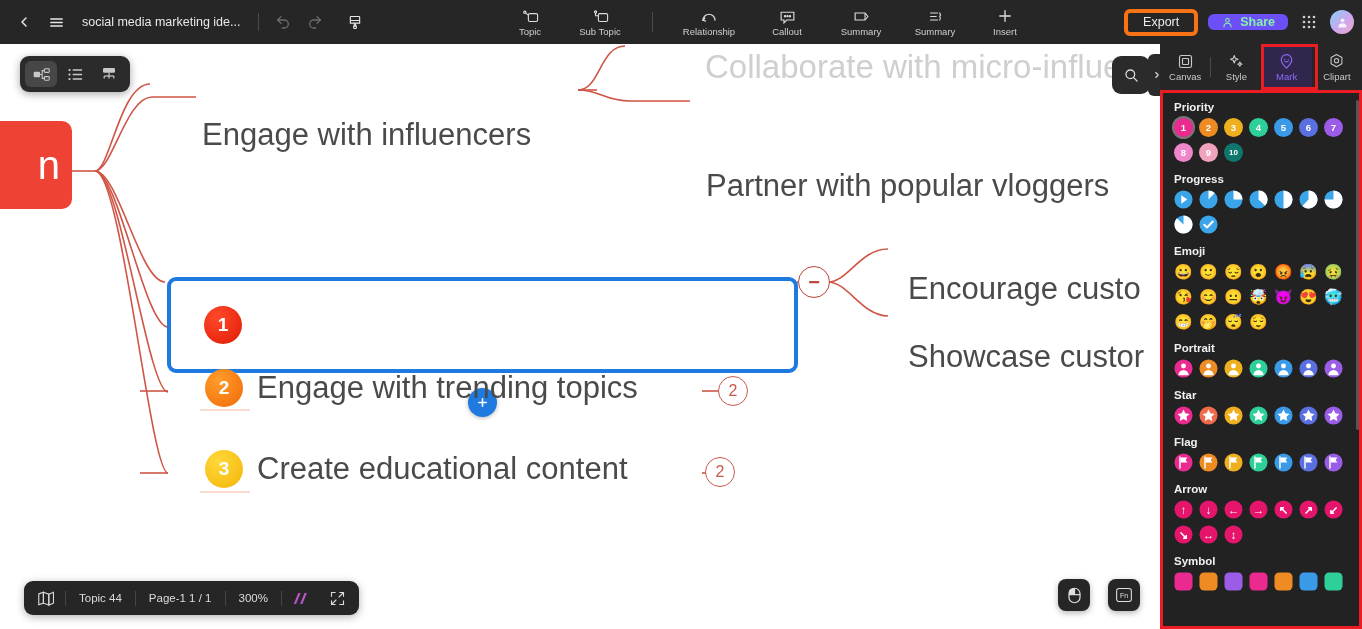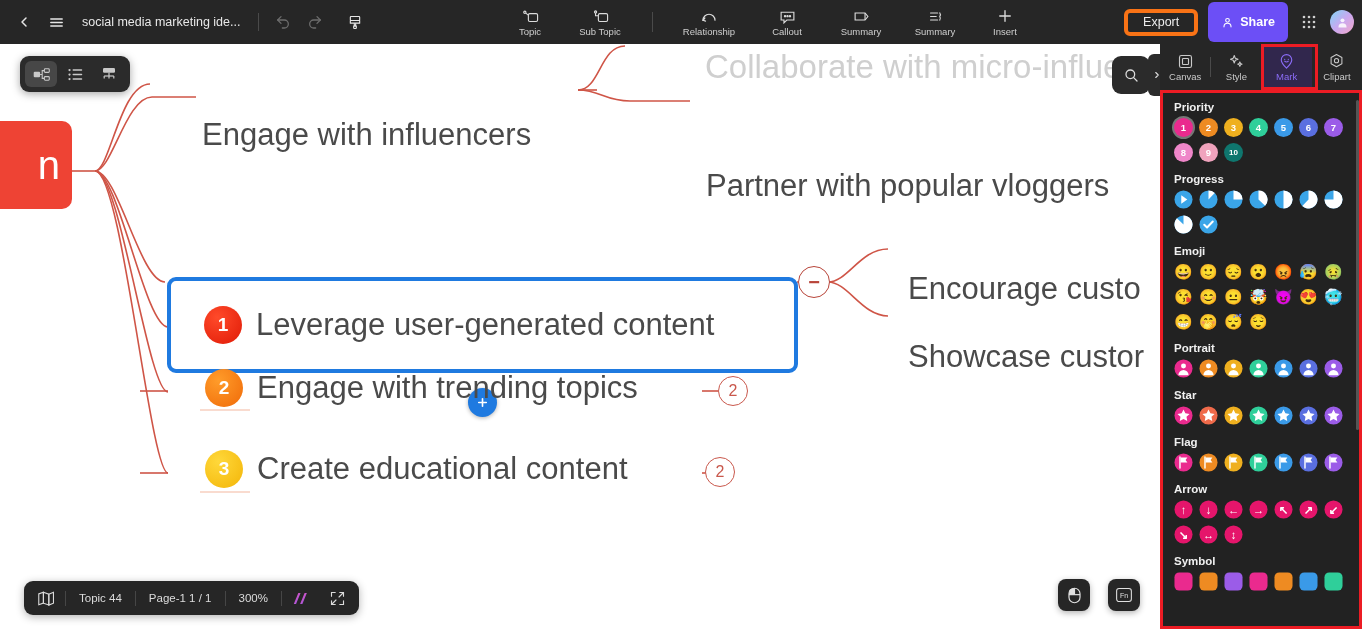--- a/index.html
+++ b/index.html
@@ -45,22 +45,22 @@
   .tb-right {
     position: absolute; right: 8px; top: 0; height: 44px;
     display: flex; align-items: center; gap: 10px;
   }
   .btn-export {
     height: 27px; padding: 0 15px; border: 4px solid #f97316; border-radius: 6px;
     color: #ececec; font-size: 12.5px; display: flex; align-items: center;
     background: transparent; cursor: pointer;
   }
   .btn-share {
-    height: 40px; padding: 0 13px; border-radius: 6px; background: #6c4ff6;
-    color: #ffffff; font-size: 12.5px; font-weight: bold; display: flex; align-items: center;
+    height: 16px; padding: 0 13px; border-radius: 6px; background: #6c4ff6;
+    color: #86efac; font-size: 12.5px; font-weight: bold; display: flex; align-items: center;
     gap: 6px; cursor: pointer; border: none;
   }
   .grid-ic { width: 22px; height: 22px; display: flex; align-items: center; justify-content: center; cursor: pointer; }
   .avatar {
     width: 24px; height: 24px; border-radius: 50%; cursor: pointer;
     background: linear-gradient(135deg, #7fd7f5 0%, #c8a8f0 50%, #f3a8c8 100%);
     display: flex; align-items: center; justify-content: center;
   }
 
   
@@ -395,21 +395,20 @@
     </div>
 
     <div class="node-text ghost" style="left:705px; top:4px; font-size:33px; height:36px;">Collaborate with micro-influe</div>
     <div class="node-text" style="left:202px; top:73px;">Engage with influencers</div>
     <div class="node-text" style="left:706px; top:124px;">Partner with popular vloggers</div>
     <div class="node-text" style="left:908px; top:227px;">Encourage custo</div>
     <div class="node-text" style="left:908px; top:295px;">Showcase custor</div>
 
     <div class="sel-node">
       <span class="badge p1">1</span>
-      <span class="label">Leverage user-generated content</span>
     </div>
 
     <div class="collapse-circle" style="left:798px; top:222px;">−</div>
 
     <div class="plus-btn">
       <svg width="15" height="15" viewBox="0 0 24 24" stroke="#fff" stroke-width="2.6" stroke-linecap="round">
           <line x1="12" y1="6" x2="12" y2="18"></line>
           <line x1="6" y1="12" x2="18" y2="12"></line>
         </svg>
     </div>

